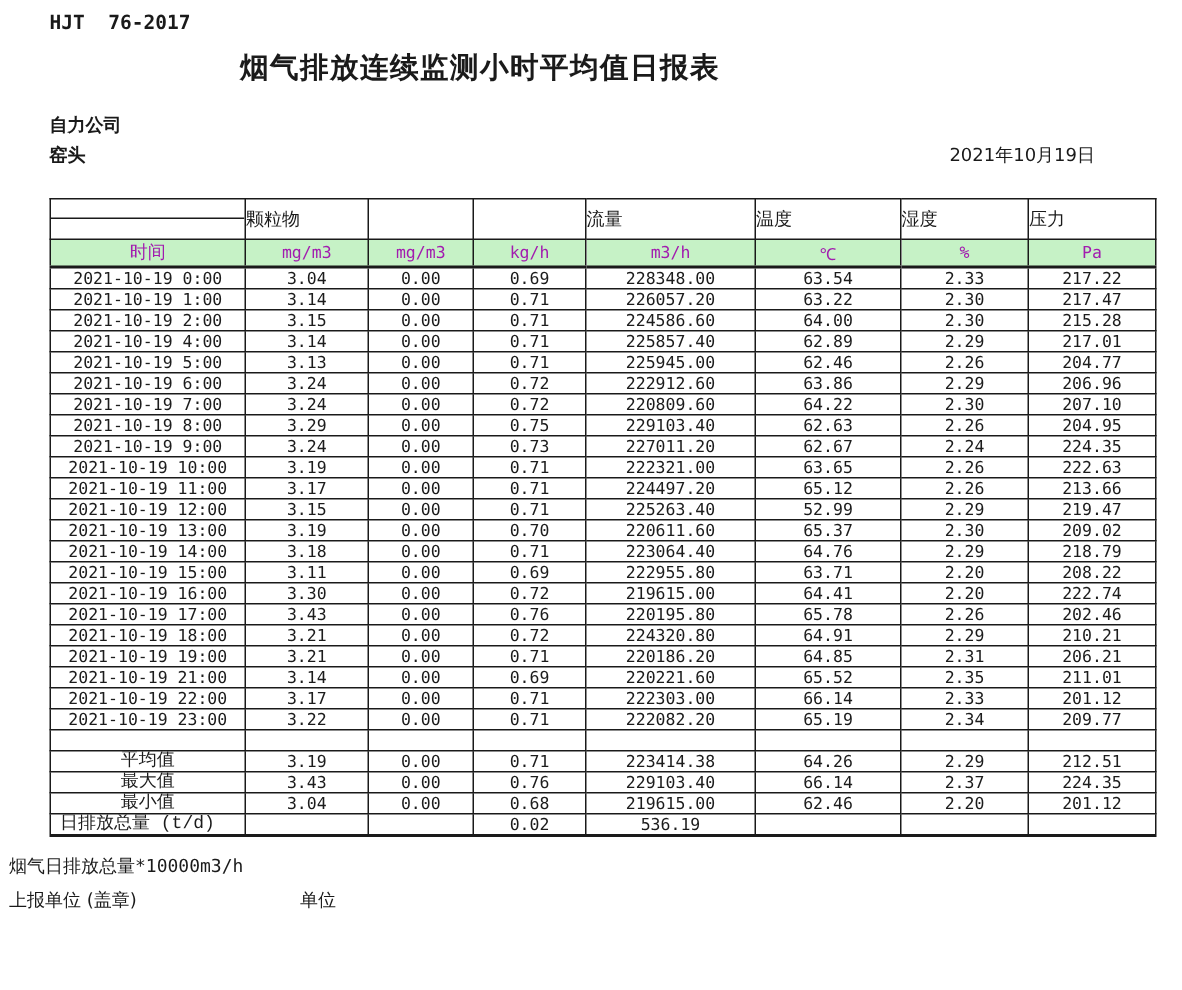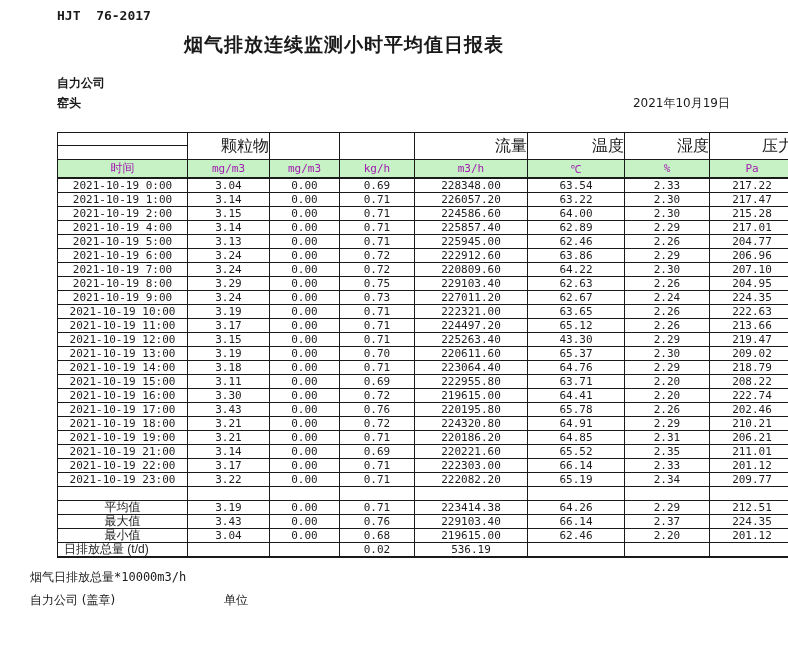--- a/index.html
+++ b/index.html
@@ -1,18 +1,18 @@
 <!DOCTYPE html>
 <html><head>
 <meta charset="utf-8">
 <style>
   * { box-sizing: border-box; margin: 0; padding: 0; }
   html, body { width: 788px; height: 660px; background: #ffffff; overflow: hidden; }
   body { font-family: "DejaVu Sans", "Liberation Sans", sans-serif; color: #1a1a1a; }
-  .page { position: relative; width: 788px; height: 660px; background: #fff; padding-left: 24px; }
+  .page { position: relative; width: 788px; height: 660px; background: #fff; }
 
   .std-code {
     padding: 8px 0 0 33px;
     font-family: "DejaVu Sans Mono", "Liberation Mono", monospace;
     font-weight: bold; font-size: 13px; white-space: pre;
   }
   .report-title {
     width: 640px; margin-top: 9px; text-align: center;
     font-size: 19px; font-weight: bold; letter-spacing: 1px;
   }
@@ -24,40 +24,40 @@
   .station { font-weight: bold; }
   .report-date { font-weight: normal; }
 
   table.report {
     border-collapse: collapse; table-layout: fixed;
     margin: 20px 0 0 33px; width: 737px;
     border: 1px solid #1a1a1a; border-bottom-width: 2px;
   }
   table.report td { border: 1px solid #1a1a1a; overflow: hidden; white-space: nowrap; }
 
-  tr.group-row td { height: 26px; font-size: 16px; text-align: right; vertical-align: middle; }
+  tr.group-row td { height: 26px; font-size: 12px; text-align: left; vertical-align: middle; }
   td.split-cell { padding: 0; vertical-align: top; }
   td.split-cell .half { height: 13px; }
   td.split-cell .half.top { border-bottom: 1px solid #1a1a1a; }
 
   tr.unit-row td {
     height: 15px; background: #c6f2c6; text-align: center;
     font-family: "DejaVu Sans Mono", "Liberation Mono", monospace;
     font-size: 11px; color: #a21caf; border-bottom: 2px solid #1a1a1a;
   }
   tr.unit-row td.time-head { font-family: "DejaVu Sans", sans-serif; font-size: 12px; }
 
   tbody td {
     height: 13px; line-height: 13px; text-align: center;
     font-family: "DejaVu Sans Mono", "Liberation Mono", monospace;
     font-size: 11px; color: #1c1c1c;
   }
   tr.spacer-row td { height: 14px; }
   tr.summary-row td { height: 14px; }
-  tr.summary-row td.label-cell { font-family: Liberation Sans, sans-serif; font-size: 12px; margin-top: 37px; }
+  tr.summary-row td.label-cell { font-family: Liberation Mono, monospace; font-size: 12px; margin-top: 37px; }
   tr.summary-row td.label-cell.left { text-align: left; padding-left: 6px; }
 
   .footer { margin: 11px 0 0 6px; font-size: 12px; }
   .footer .note { font-family: "DejaVu Sans Mono", "Liberation Mono", monospace; font-size: 12px; }
   .footer .sign-row { margin-top: 6px; }
   .footer .sign-row .report-unit { display: inline-block; width: 194px; }
 </style>
 </head>
 <body>
 
@@ -220,21 +220,21 @@
           <td>65.12</td>
           <td>2.26</td>
           <td>213.66</td>
         </tr>
         <tr>
           <td>2021-10-19 12:00</td>
           <td>3.15</td>
           <td>0.00</td>
           <td>0.71</td>
           <td>225263.40</td>
-          <td>43.30</td>
+          <td>52.99</td>
           <td>2.29</td>
           <td>219.47</td>
         </tr>
         <tr>
           <td>2021-10-19 13:00</td>
           <td>3.19</td>
           <td>0.00</td>
           <td>0.70</td>
           <td>220611.60</td>
           <td>65.37</td>
@@ -382,17 +382,17 @@
           <td></td>
           <td></td>
           <td></td>
         </tr>
       </tbody>
   </table>
 
   <div class="footer">
     <div class="note">烟气日排放总量*10000m3/h</div>
     <div class="sign-row">
-      <span class="report-unit">自力公司 (盖章)</span><span>单位</span>
+      <span class="report-unit">上报单位 (盖章)</span><span>单位</span>
     </div>
   </div>
 
 </div>
 
 </body></html>

